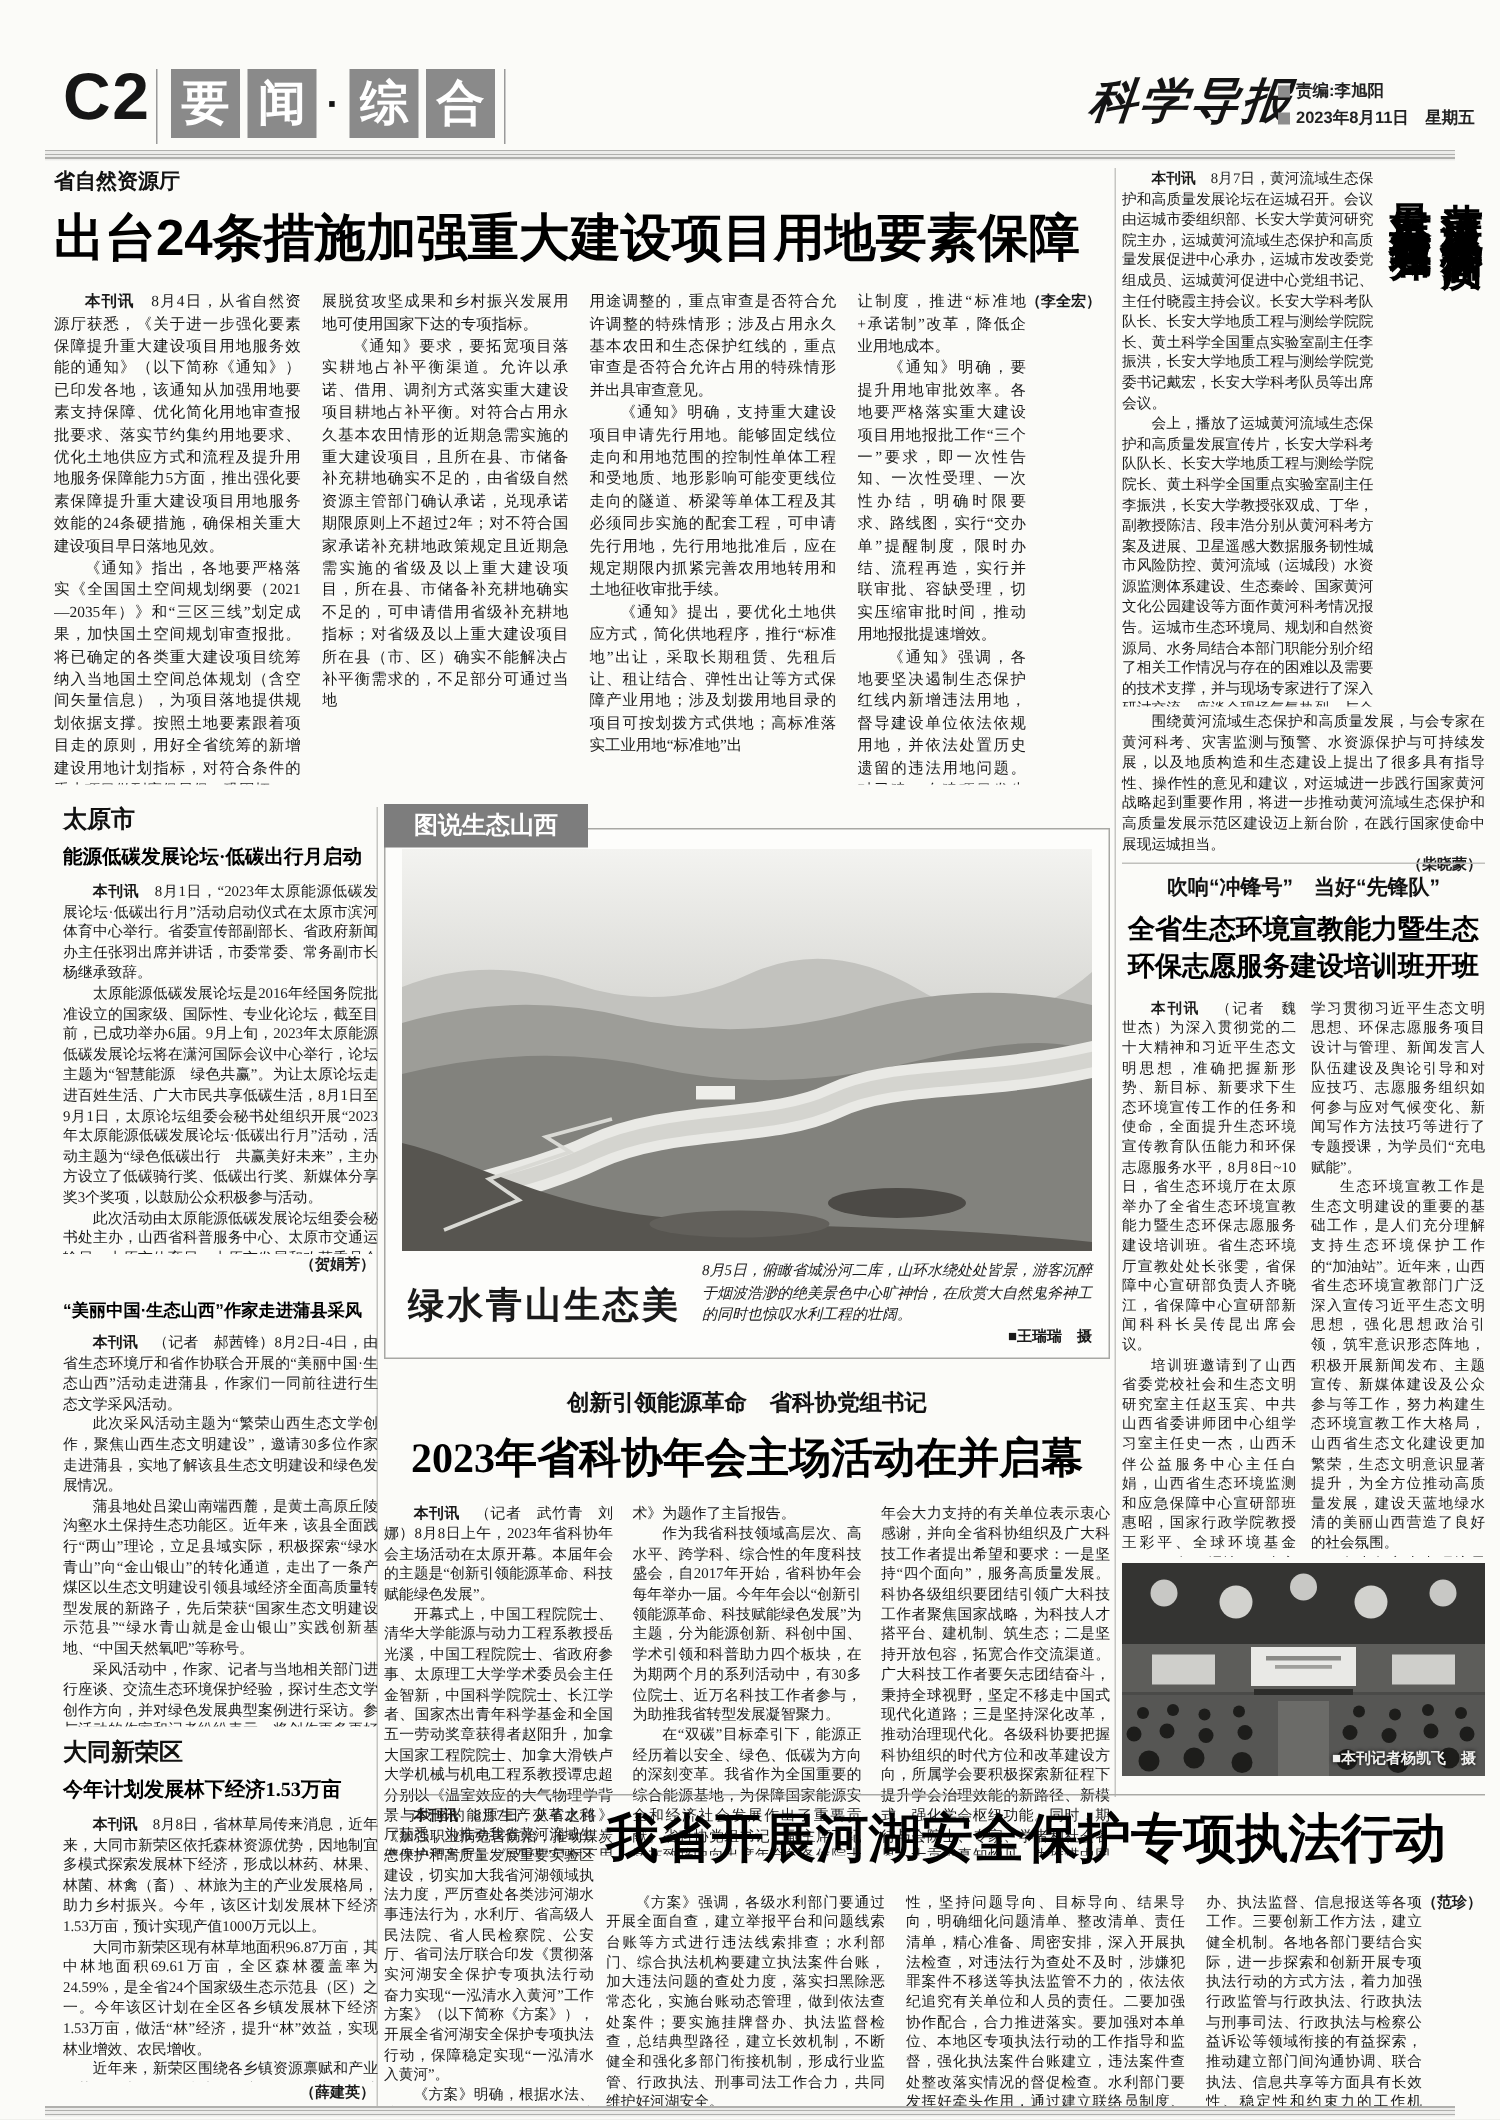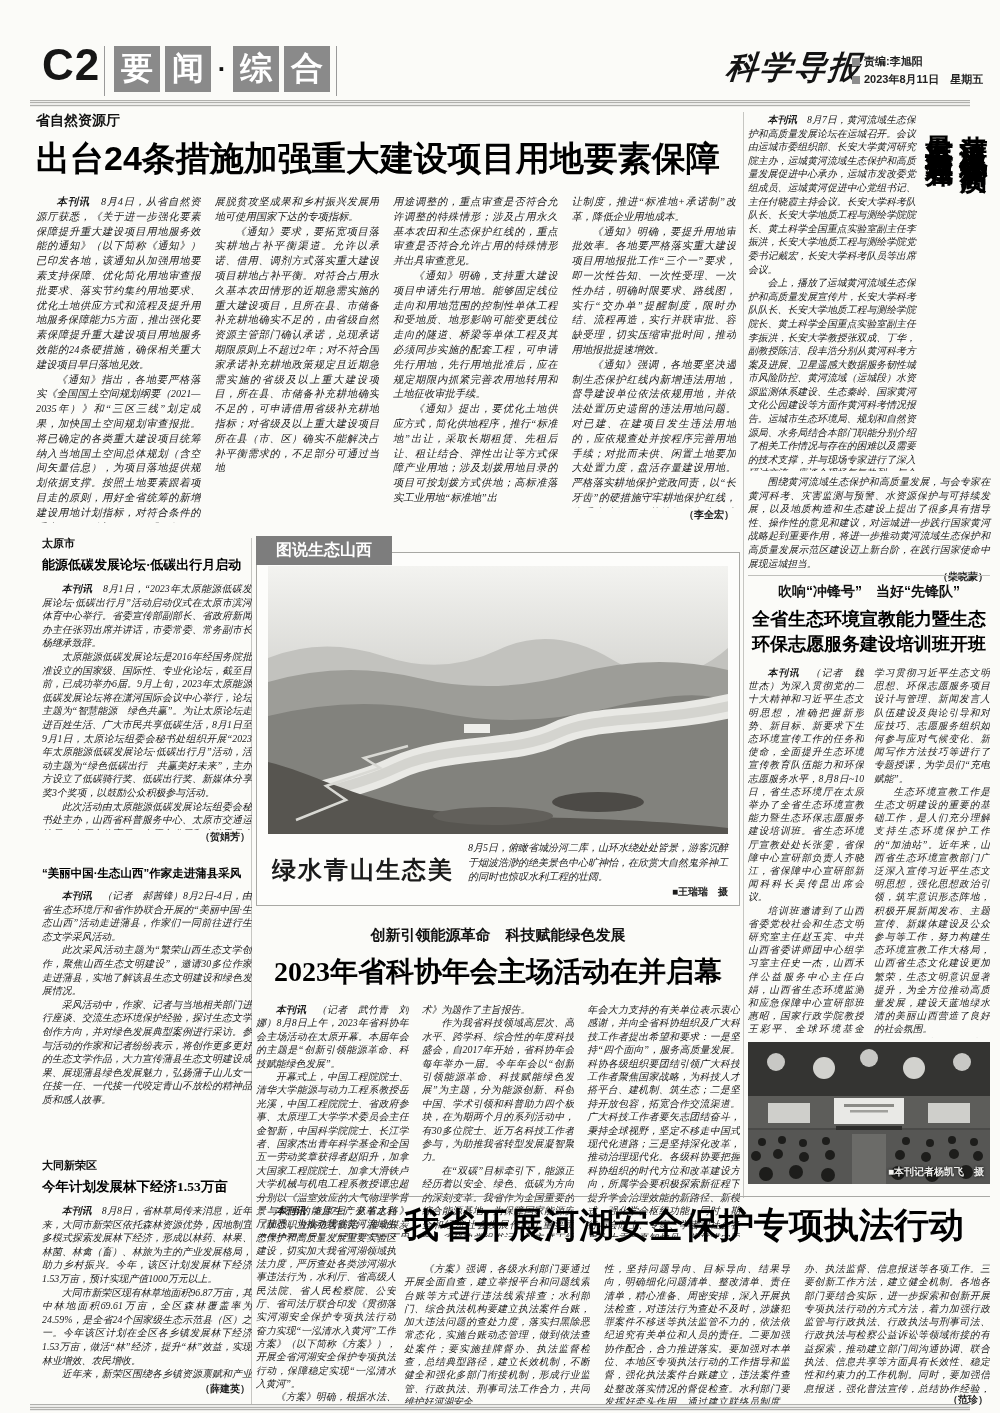--- a/index.html
+++ b/index.html
@@ -23,22 +23,22 @@
   .rule-band{height:7px;background:repeating-linear-gradient(180deg,#b0b0ad 0 1px,#ececea 1px 2.5px);}
 
   .vline{width:1px;background:#c6c6c2;}
   .hline{height:1px;background:#a9a9a5;}
 
   
   .kicker{font-family:"Liberation Sans",sans-serif;font-weight:700;color:#111;}
   .headline{font-weight:700;color:#000;white-space:nowrap;}
   .body-cols{display:flex;}
   .colbody{flex:1;overflow:hidden;}
-  .flexcol{display:flex;flex-direction:column;}
-  p{margin:0;text-indent:2em;font-style:italic;}
+  .flexcol{display:flex;flex-direction:row;}
+  p{margin:0;text-indent:2em;}
   .plist p{margin:0;}
   .cont .plist p:first-child{text-indent:0;}
   .byline{text-align:right;font-size:10px;font-weight:700;padding-right:2px;}
   .jtext{text-align:justify;}
 
   
   #a-land{left:36px;top:112px;width:700px;}
   #a-land .kicker{font-size:14px;}
   #a-land .headline{font-size:34px;margin-top:6px;font-family:"Liberation Sans",sans-serif;letter-spacing:0;}
   #a-land .body-cols{margin-top:13px;gap:14px;height:328px;font-size:10.3px;line-height:14.8px;}
@@ -46,21 +46,21 @@
   
   #a-forum{left:748px;top:113px;width:242px;}
   #a-forum .frow{display:flex;gap:6px;height:358px;overflow:hidden;}
   #a-forum .ftext{flex:1;font-size:9.8px;line-height:13.6px;}
   .vhead{writing-mode:vertical-rl;font-weight:700;font-size:28px;line-height:1.22;letter-spacing:3px;
          color:#000;height:356px;}
   #a-forum .tail{margin-top:4px;font-size:9.8px;line-height:13.6px;}
 
   
   .leftart{left:42px;width:210px;}
-  .leftart .kicker{font-size:11px;}
+  .leftart .kicker{font-size:16px;}
   #a-taiyuan .headline{font-size:13px;margin-top:5px;}
   #a-puxian .headline{font-size:11.5px;font-family:"Liberation Sans",sans-serif;}
   #a-datong .headline{font-size:13.5px;margin-top:5px;}
   .leftart .colbody{font-size:9.9px;line-height:13.6px;margin-top:8px;}
 
   
   #ps-label{left:256px;top:536px;background:#7d7d7d;color:#fff;font-size:16px;font-weight:700;
             padding:4px 20px;z-index:3;font-family:"Liberation Sans",sans-serif;}
   #ps-frame{left:256px;top:552px;width:482px;height:352px;border:1px solid #a8a8a4;background:#fdfdfb;}
   #ps-photo{left:11px;top:13px;width:460px;height:268px;background:#ddd;}
@@ -185,20 +185,21 @@
     </div>
     <div class="byline">（贺娟芳）</div>
   </div>
 
   <div class="abs leftart" id="a-puxian" style="top:866px;">
     <div class="headline sans">“美丽中国·生态山西”作家走进蒲县采风</div>
     <div class="colbody jtext" style="height:262px;">
       <p class="lead-p"><b>本刊讯</b><span>　（记者　郝茜锋）8月2日-4日，由省生态环境厅和省作协联合开展的“美丽中国·生态山西”活动走进蒲县，作家们一同前往进行生态文学采风活动。</span></p>
       <div class="plist">
           <p>此次采风活动主题为“繁荣山西生态文学创作，聚焦山西生态文明建设”，邀请30多位作家走进蒲县，实地了解该县生态文明建设和绿色发展情况。</p>
+          <p>蒲县地处吕梁山南端西麓，是黄土高原丘陵沟壑水土保持生态功能区。近年来，该县全面践行“两山”理论，立足县域实际，积极探索“绿水青山”向“金山银山”的转化通道，走出了一条产煤区以生态文明建设引领县域经济全面高质量转型发展的新路子，先后荣获“国家生态文明建设示范县”“绿水青山就是金山银山”实践创新基地、“中国天然氧吧”等称号。</p>
           <p>采风活动中，作家、记者与当地相关部门进行座谈、交流生态环境保护经验，探讨生态文学创作方向，并对绿色发展典型案例进行采访。参与活动的作家和记者纷纷表示，将创作更多更好的生态文学作品，大力宣传蒲县生态文明建设成果、展现蒲县绿色发展魅力，弘扬蒲子山儿女一任接一任、一代接一代咬定青山不放松的精神品质和感人故事。</p>
         </div>
     </div>
   </div>
 
   <div class="abs leftart" id="a-datong" style="top:1158px;">
     <div class="kicker">大同新荣区</div>
     <div class="headline serif">今年计划发展林下经济1.53万亩</div>
     <div class="colbody jtext" style="height:178px;">
       <p class="lead-p"><b>本刊讯</b><span>　8月8日，省林草局传来消息，近年来，大同市新荣区依托森林资源优势，因地制宜多模式探索发展林下经济，形成以林药、林果、林菌、林禽（畜）、林旅为主的产业发展格局，助力乡村振兴。今年，该区计划发展林下经济1.53万亩，预计实现产值1000万元以上。</span></p>
@@ -236,21 +237,21 @@
     <div class="abs" id="ps-caption">
       <div id="ps-title" class="serif">绿水青山生态美</div>
       <div id="ps-text">
         <span>8月5日，俯瞰省城汾河二库，山环水绕处处皆景，游客沉醉于烟波浩渺的绝美景色中心旷神怡，在欣赏大自然鬼斧神工的同时也惊叹水利工程的壮阔。</span>
         <div id="ps-credit">■王瑞瑞　摄</div>
       </div>
     </div>
   </div>
 
   <div class="abs" id="a-kexie">
-    <div class="kicker">创新引领能源革命　科技赋能绿色发展</div>
+    <div class="kicker">创新引领能源革命　省科协党组书记</div>
     <div class="headline serif">2023年省科协年会主场活动在并启幕</div>
     <div class="body-cols jtext">
       <div class="colbody">
         <p class="lead-p"><b>本刊讯</b><span>　（记者　武竹青　刘娜）8月8日上午，2023年省科协年会主场活动在太原开幕。本届年会的主题是“创新引领能源革命、科技赋能绿色发展”。</span></p>
         <div class="plist">
             <p>开幕式上，中国工程院院士、清华大学能源与动力工程系教授岳光溪，中国工程院院士、省政府参事、太原理工大学学术委员会主任金智新，中国科学院院士、长江学者、国家杰出青年科学基金和全国五一劳动奖章获得者赵阳升，加拿大国家工程院院士、加拿大滑铁卢大学机械与机电工程系教授谭忠超分别以《温室效应的大气物理学背景与我国的能源生产变革之路》《加强职业病危害防治，推动煤炭健康协调发展》《“双碳”目标下用煤方式的变革路径》《基于电纺微米纤维的冷却塔雾滴收集技</p>
           </div>
       </div>
       <div class="colbody cont">
           <div class="plist">

